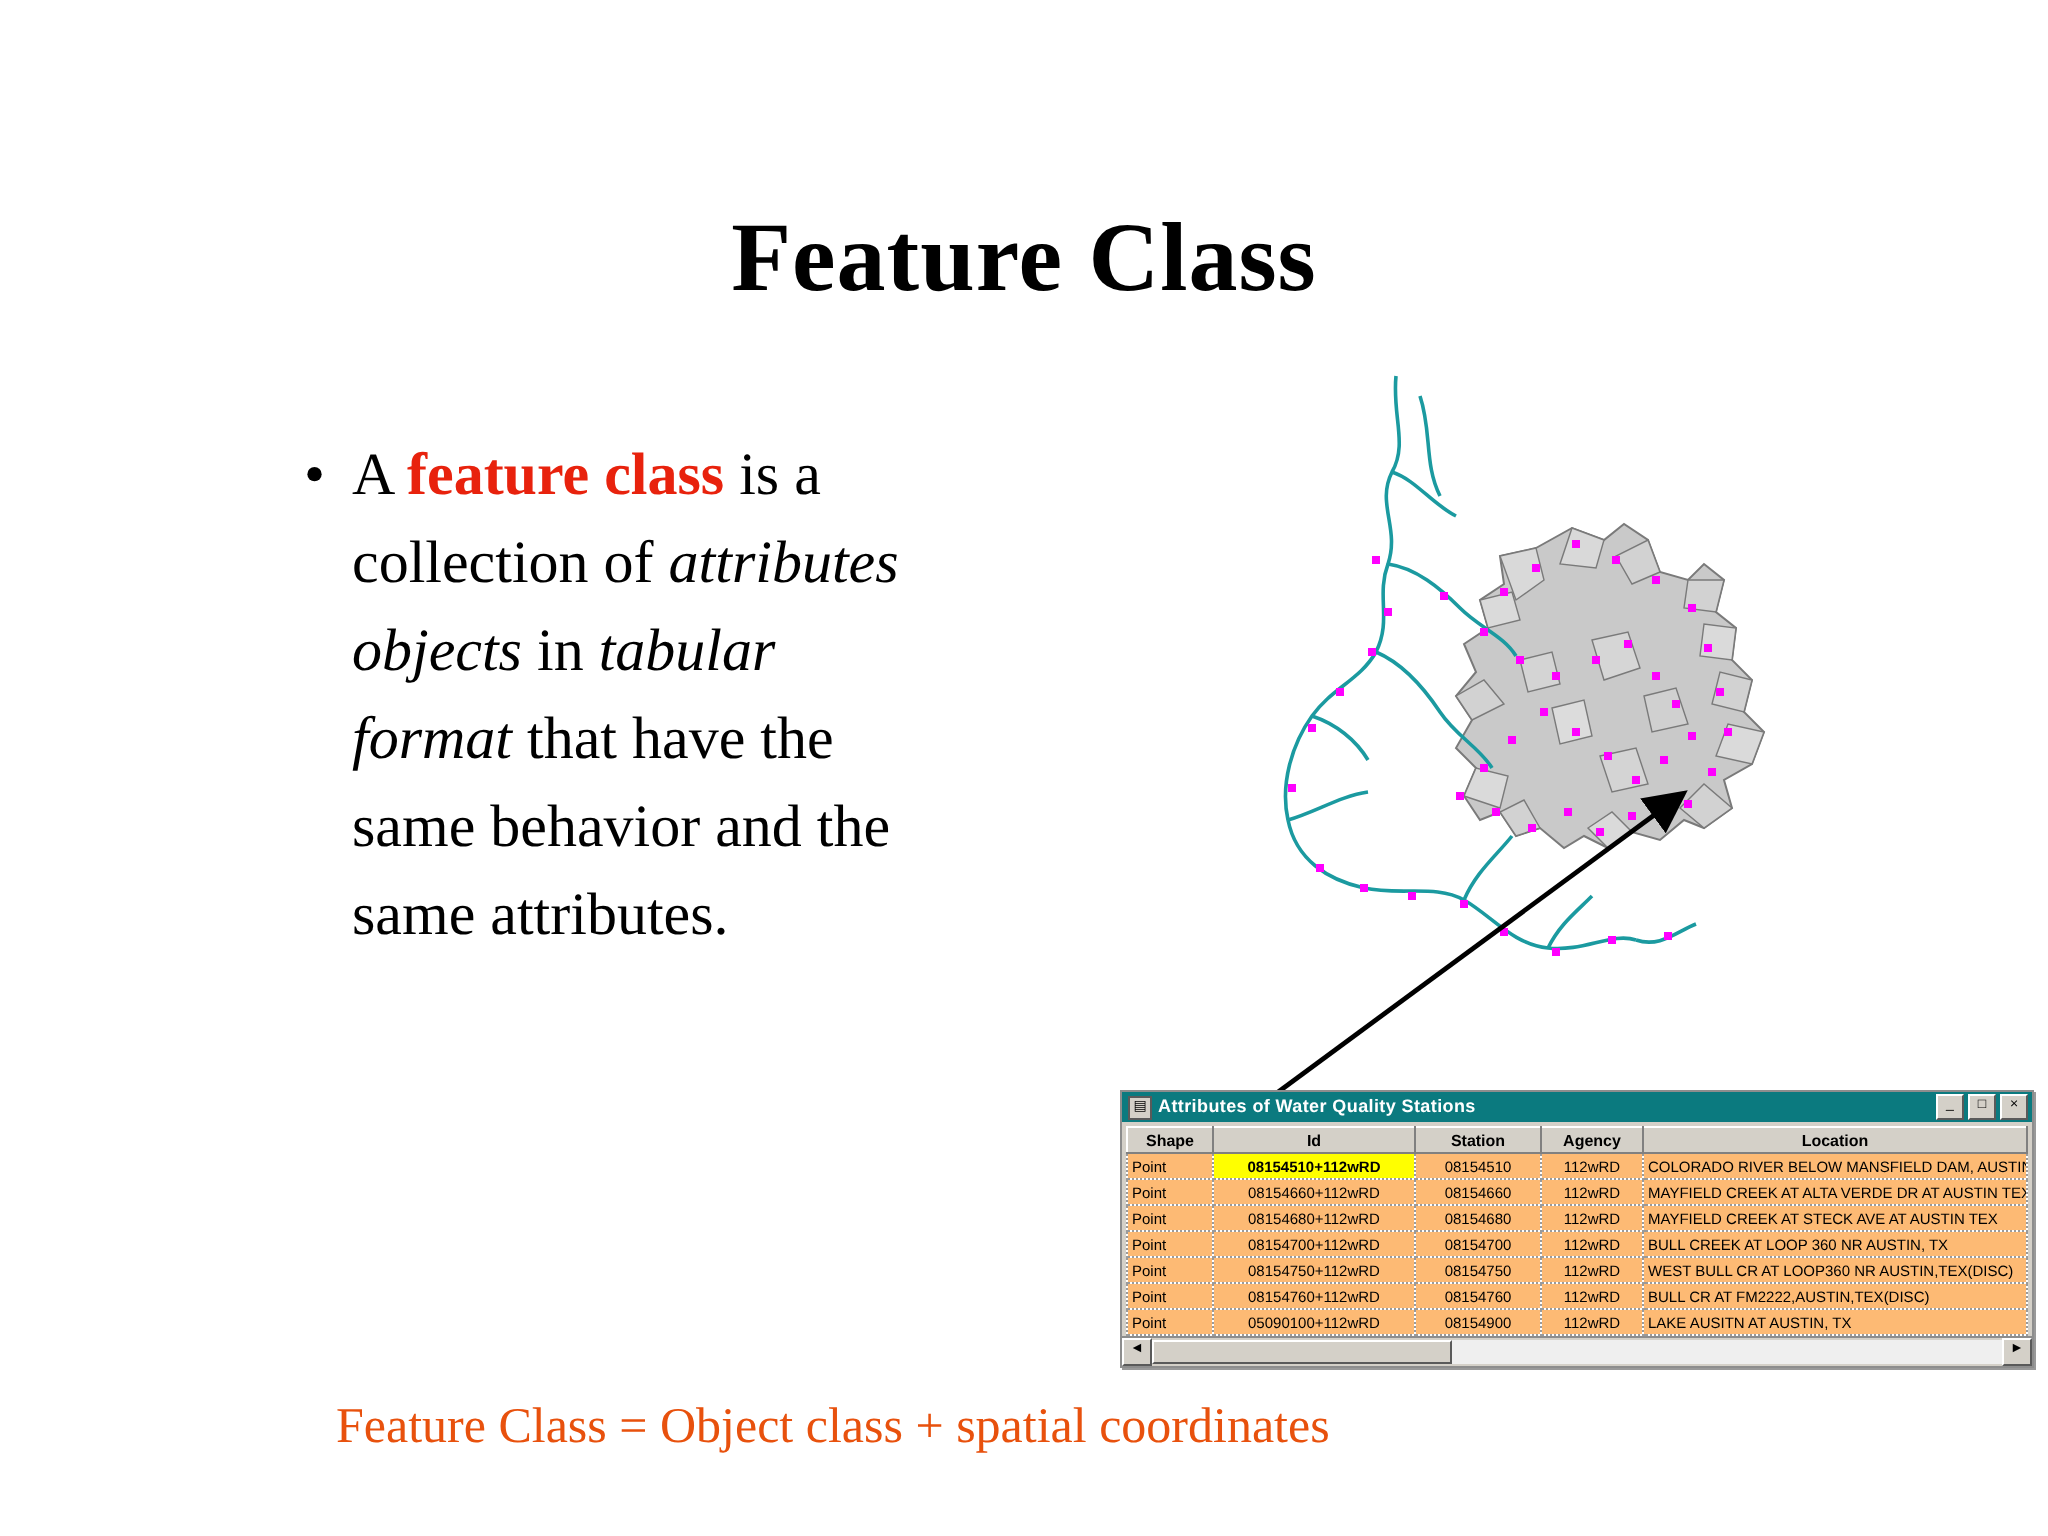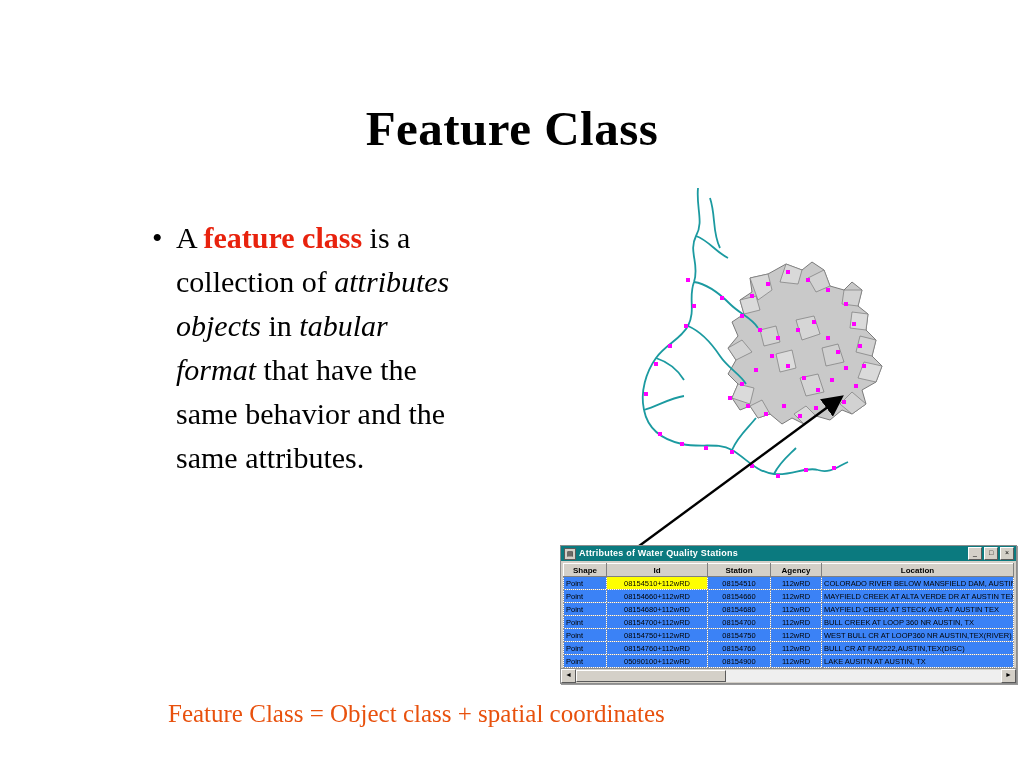--- a/index.html
+++ b/index.html
@@ -179,24 +179,25 @@
     overflow: hidden;
   }
   .attr-table td {
     border: 1px dotted #9a9a9a;
     font-size: 7.5px;
     color: #000;
     height: 12px;
     padding: 0 2px;
     white-space: nowrap;
     overflow: hidden;
-    background: #3b82f6;
+    background: #fdba74;
   }
   .attr-table tr.selected td.idcell {
     background: #ffff00;
+    font-weight: bold;
   }
   .attr-table td.idcell {
     text-align: center;
   }
   .attr-table td.center {
     text-align: center;
   }
   .col-shape { width: 38px; }
   .col-id { width: 96px; }
   .col-station { width: 58px; }
@@ -413,21 +414,21 @@
             <td class="idcell">08154700+112wRD</td>
             <td class="center">08154700</td>
             <td class="center">112wRD</td>
             <td>BULL CREEK AT LOOP 360 NR AUSTIN, TX</td>
           </tr>
           <tr>
             <td>Point</td>
             <td class="idcell">08154750+112wRD</td>
             <td class="center">08154750</td>
             <td class="center">112wRD</td>
-            <td>WEST BULL CR AT LOOP360 NR AUSTIN,TEX(RIVER)</td>
+            <td>WEST BULL CR AT LOOP360 NR AUSTIN,TEX(DISC)</td>
           </tr>
           <tr>
             <td>Point</td>
             <td class="idcell">08154760+112wRD</td>
             <td class="center">08154760</td>
             <td class="center">112wRD</td>
             <td>BULL CR AT FM2222,AUSTIN,TEX(DISC)</td>
           </tr>
           <tr>
             <td>Point</td>

